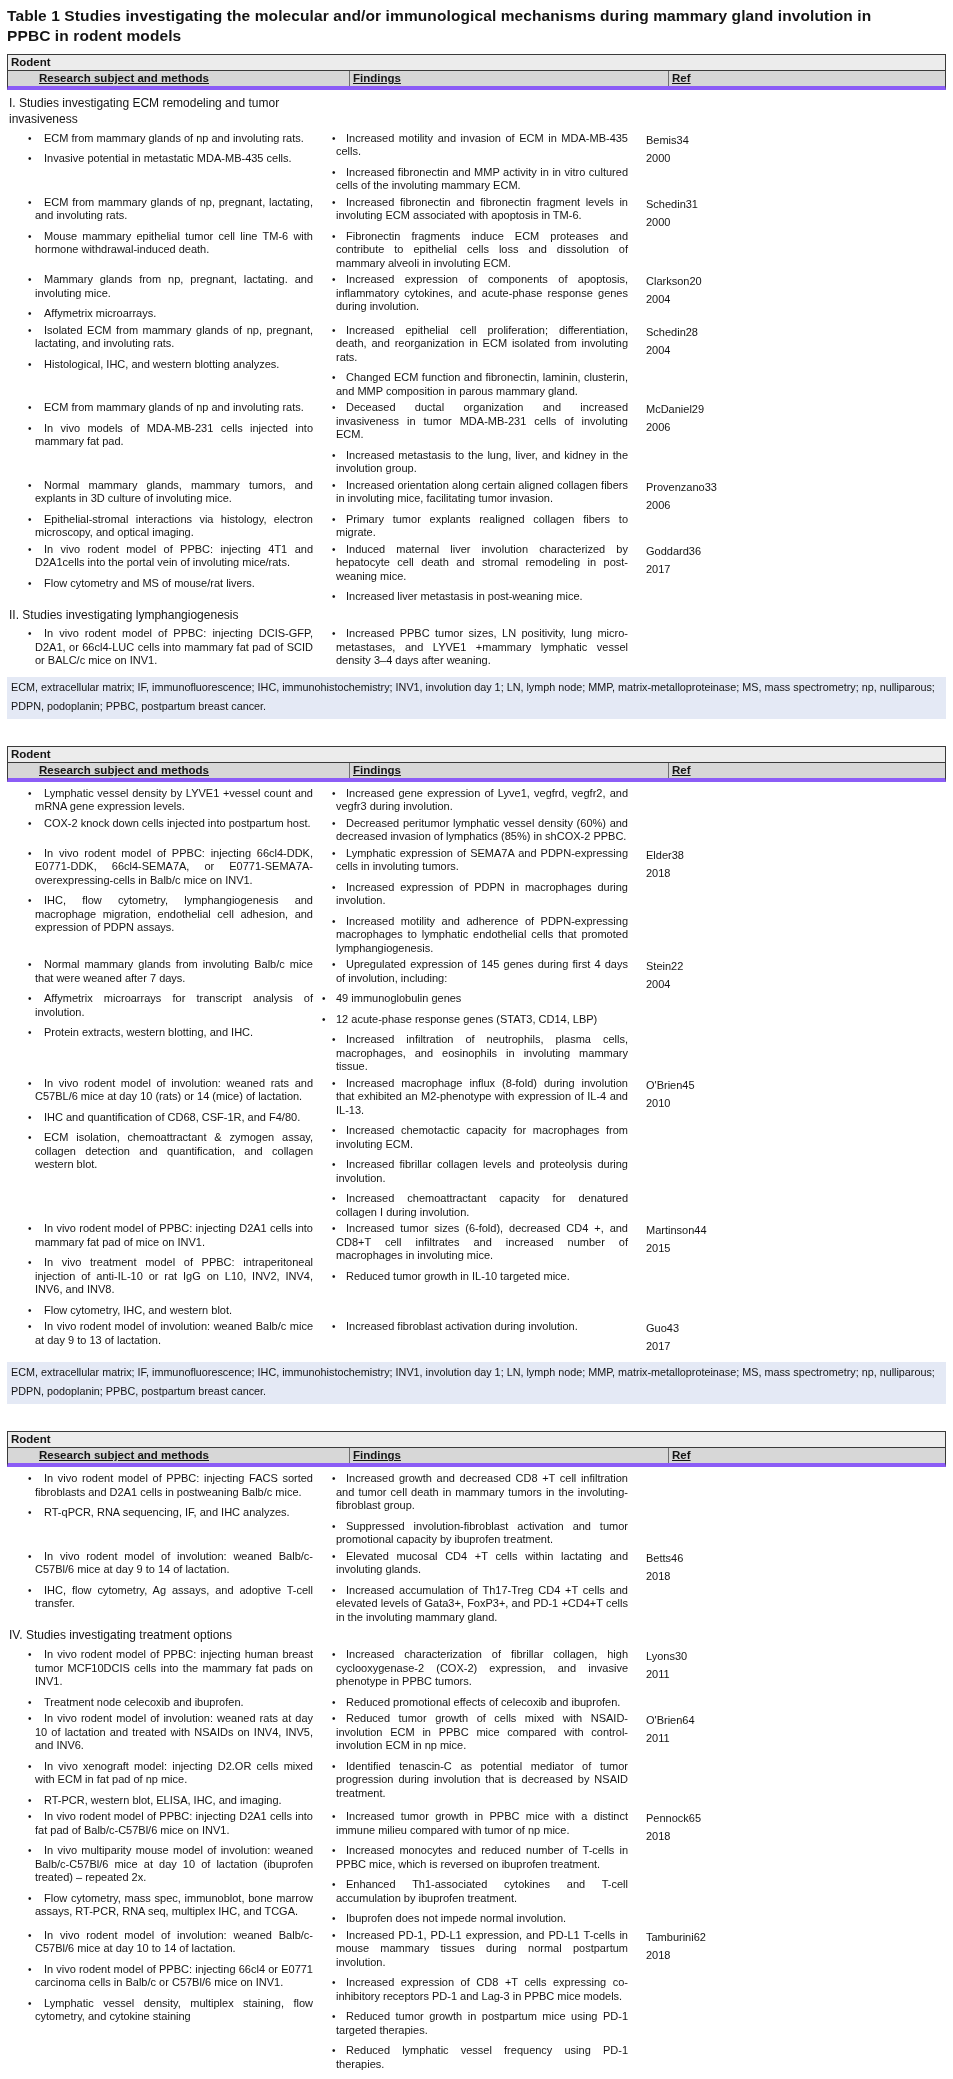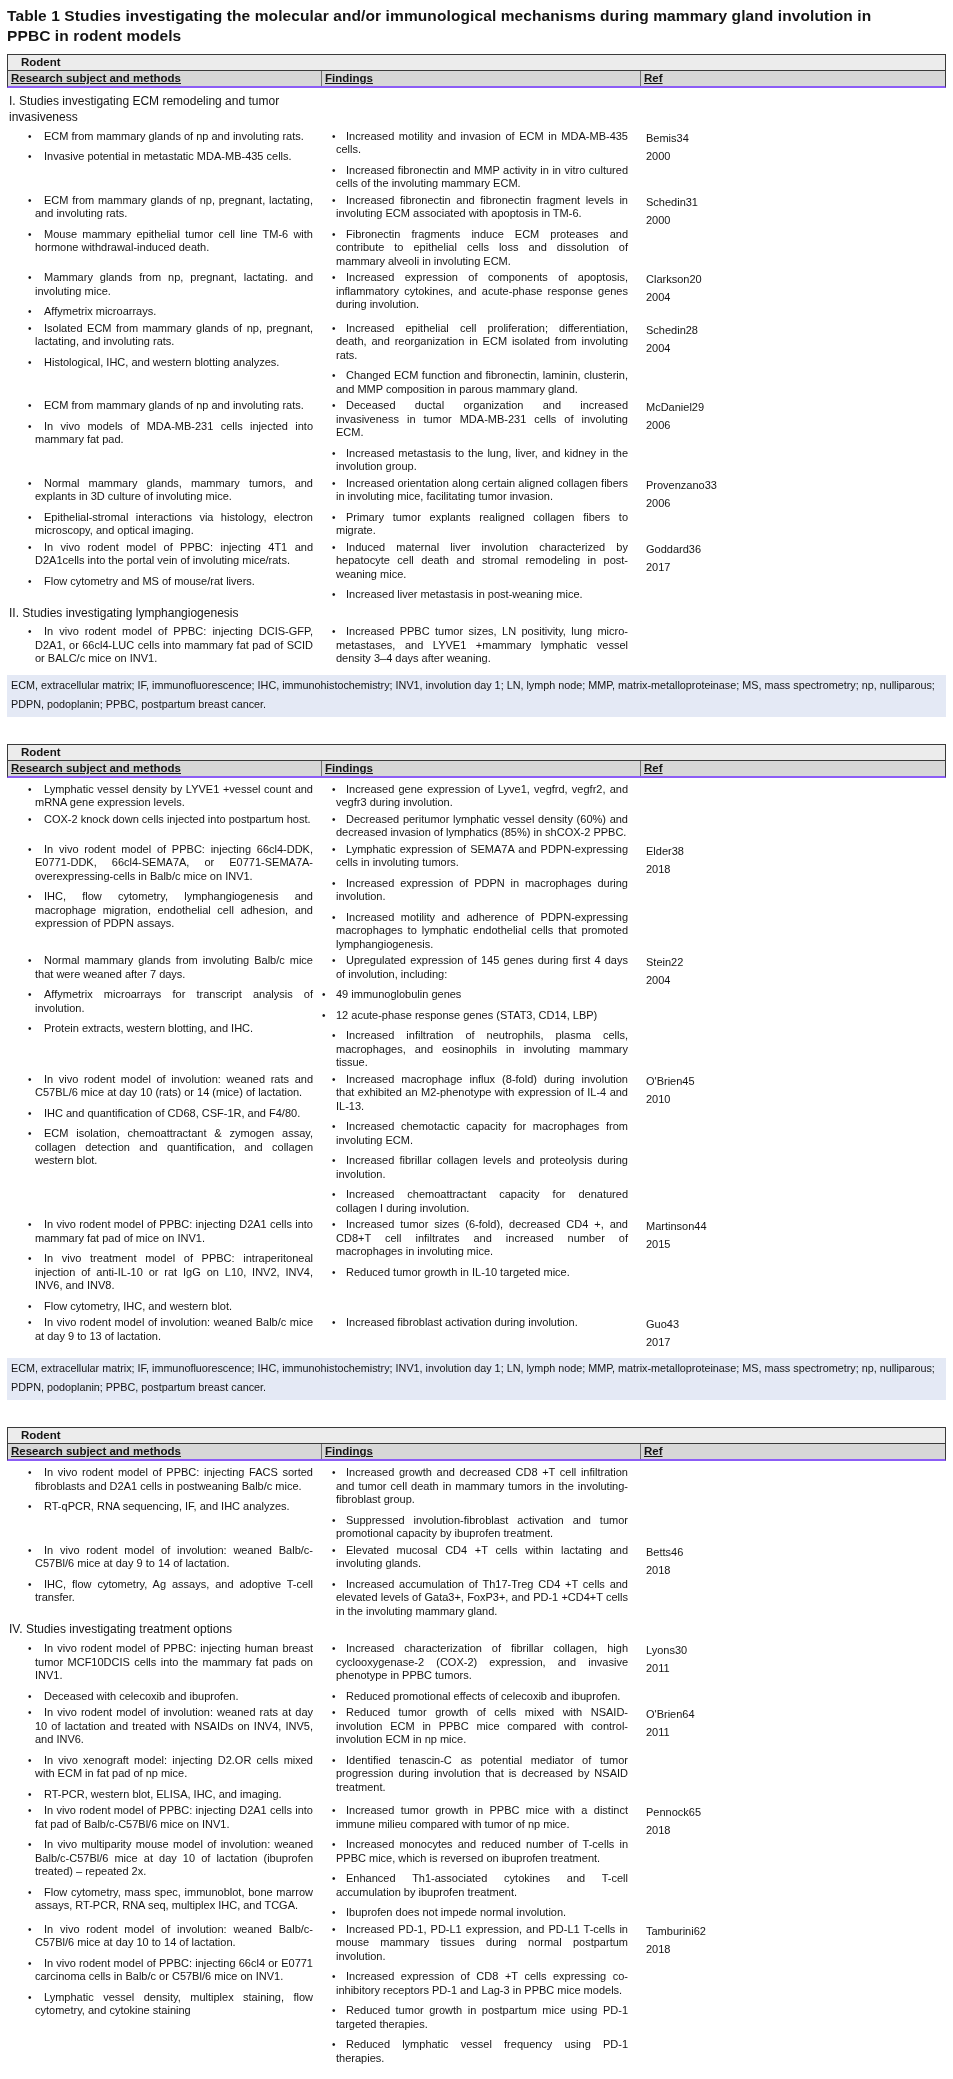--- a/index.html
+++ b/index.html
@@ -19,27 +19,28 @@
   .page{padding:4px 7px 10px 7px;}
   .title{
     font-weight:bold;font-size:15.5px;line-height:1.32;
     white-space:pre-line;margin:2px 0 7px 0;letter-spacing:.1px;
   }
   .tbl{margin-bottom:27px;}
   .band.rodent{
     background:var(--band-rodent);
     border:1px solid var(--rule);border-bottom:none;
     font-weight:bold;font-size:11.5px;line-height:13px;
-    padding:1px 13px;
+    padding:1px 3px;
   }
   .cols{
     display:grid;grid-template-columns:314px 319px auto;
     background:var(--band-gray);
     border:1px solid var(--rule);
-    border-bottom:2px solid #8b5cf6;
+    border-bottom:4px solid #8b5cf6;
+    padding-left:28px;
   }
   .col-h{
     font-weight:bold;font-size:11.5px;line-height:13px;
     text-decoration:underline;padding:1px 3px;
     border-right:1px solid #6e6e6e;
   }
   .col-h:last-child{border-right:none;}
   .t-body{padding:2px 0 3px 2px;}
   .sec{
     font-weight:normal;font-size:12px;line-height:1.32;
@@ -338,21 +339,21 @@
           </div>
           <div class="cell r">
             <div class="ref-name">Betts46</div>
             <div class="ref-year">2018</div>
           </div>
         </div>
         <div class="sec">IV. Studies investigating treatment options</div>
         <div class="row">
           <div class="cell m">
             <div class="item m-item"><span class="blt">•</span><span class="item-text">In vivo rodent model of PPBC: injecting human breast tumor MCF10DCIS cells into the mammary fat pads on INV1.</span></div>
-            <div class="item m-item"><span class="blt">•</span><span class="item-text">Deceased with celecoxib and ibuprofen.</span></div>
+            <div class="item m-item"><span class="blt">•</span><span class="item-text">Treatment node celecoxib and ibuprofen.</span></div>
           </div>
           <div class="cell f">
             <div class="item f-item"><span class="blt">•</span><span class="item-text">Increased characterization of fibrillar collagen, high cyclooxygenase-2 (COX-2) expression, and invasive phenotype in PPBC tumors.</span></div>
             <div class="item f-item"><span class="blt">•</span><span class="item-text">Reduced promotional effects of celecoxib and ibuprofen.</span></div>
           </div>
           <div class="cell r">
             <div class="ref-name">Lyons30</div>
             <div class="ref-year">2011</div>
           </div>
         </div>

